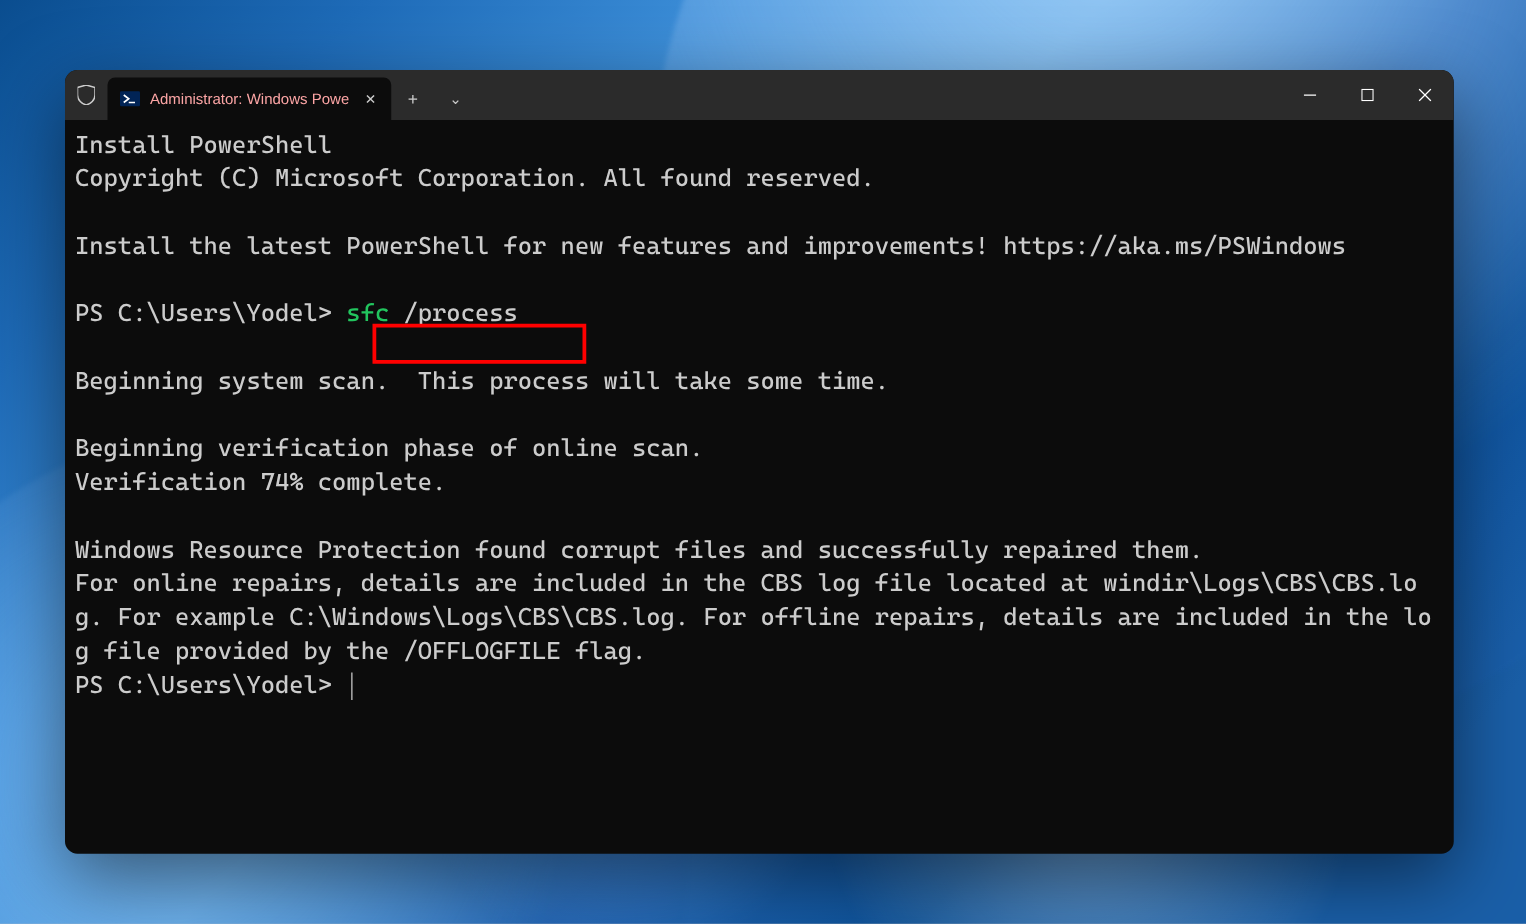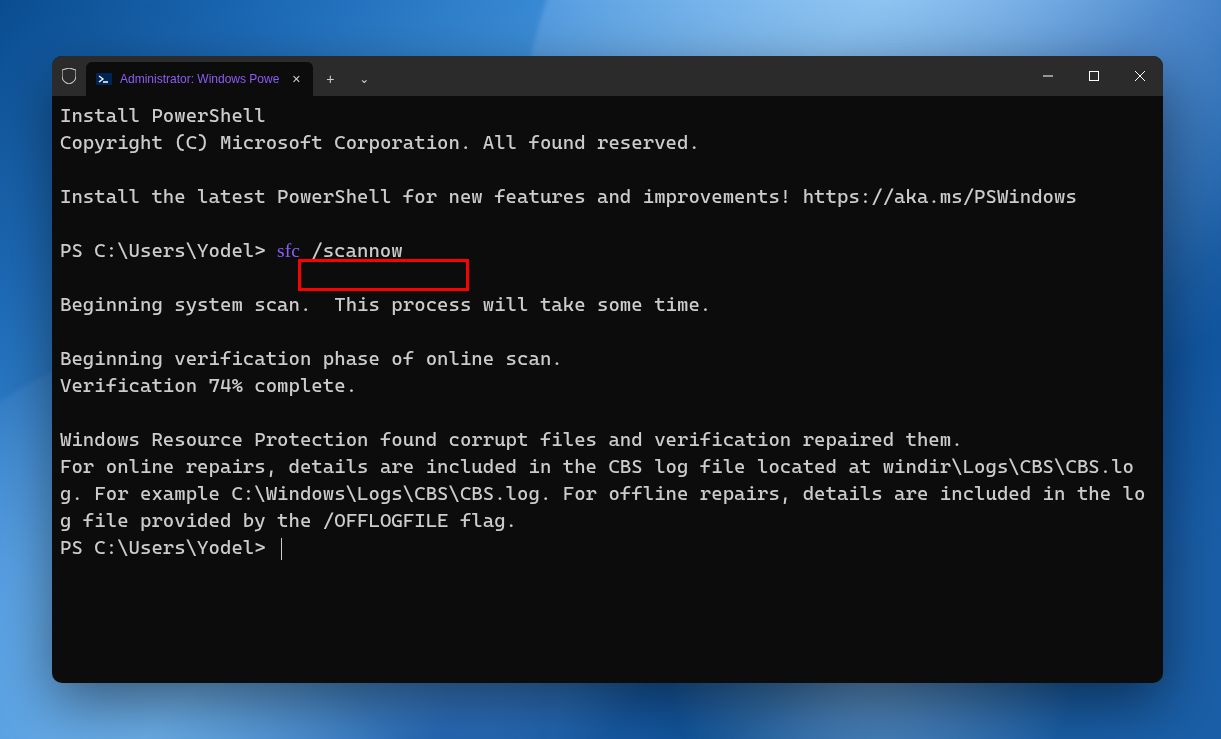--- a/index.html
+++ b/index.html
@@ -68,21 +68,21 @@
     }
     .tab-icon {
       width: 16px;
       height: 16px;
       display: flex;
       align-items: center;
       justify-content: center;
       flex-shrink: 0;
     }
     .tab-title {
-      color: #8b5cf6;
+      color: #fca5a5;
       font-size: 12px;
       white-space: nowrap;
       overflow: hidden;
       text-overflow: ellipsis;
       flex: 1;
     }
     .tab-close {
       width: 18px;
       height: 18px;
       display: flex;
@@ -131,22 +131,21 @@
       overflow: hidden;
       position: relative;
     }
     .highlight-box {
       position: absolute;
       border: 3px solid #ff0000;
       background: transparent;
       pointer-events: none;
     }
     .cmd-yellow {
-      color: #8b5cf6;
-      font-family: Liberation Serif, serif;
+      color: #22c55e;
     }
     .cursor-caret {
       display: inline-block;
       width: 1px;
       height: 22px;
       background: #cccccc;
       vertical-align: middle;
       margin-left: 4px;
     }
   </style>
@@ -201,25 +200,25 @@
           </svg>
       </div>
     </div>
   </div>
 
   <div class="terminal-body"><span>Install PowerShell</span>
 <span>Copyright (C) Microsoft Corporation. All found reserved.</span>
 
 <span>Install the latest PowerShell for new features and improvements! https://aka.ms/PSWindows</span>
 
-<span>PS C:\Users\Yodel&gt; </span><span class="cmd-yellow">sfc</span><span> /scannow</span>
+<span>PS C:\Users\Yodel&gt; </span><span class="cmd-yellow">sfc</span><span> /process</span>
 
 <span>Beginning system scan.  This process will take some time.</span>
 
 <span>Beginning verification phase of online scan.</span>
 <span>Verification 74% complete.</span>
 
-<span>Windows Resource Protection found corrupt files and verification repaired them.</span>
+<span>Windows Resource Protection found corrupt files and successfully repaired them.</span>
 <span>For online repairs, details are included in the CBS log file located at windir\Logs\CBS\CBS.log. For example C:\Windows\Logs\CBS\CBS.log. For offline repairs, details are included in the log file provided by the /OFFLOGFILE flag.</span>
 <span>PS C:\Users\Yodel&gt; </span><span class="cursor-caret"></span>
 <div class="highlight-box" id="hl-box" style="top: 163px; left: 246px; width: 171px; height: 32px;"></div>
   </div>
 </div>
 
 </body></html>

